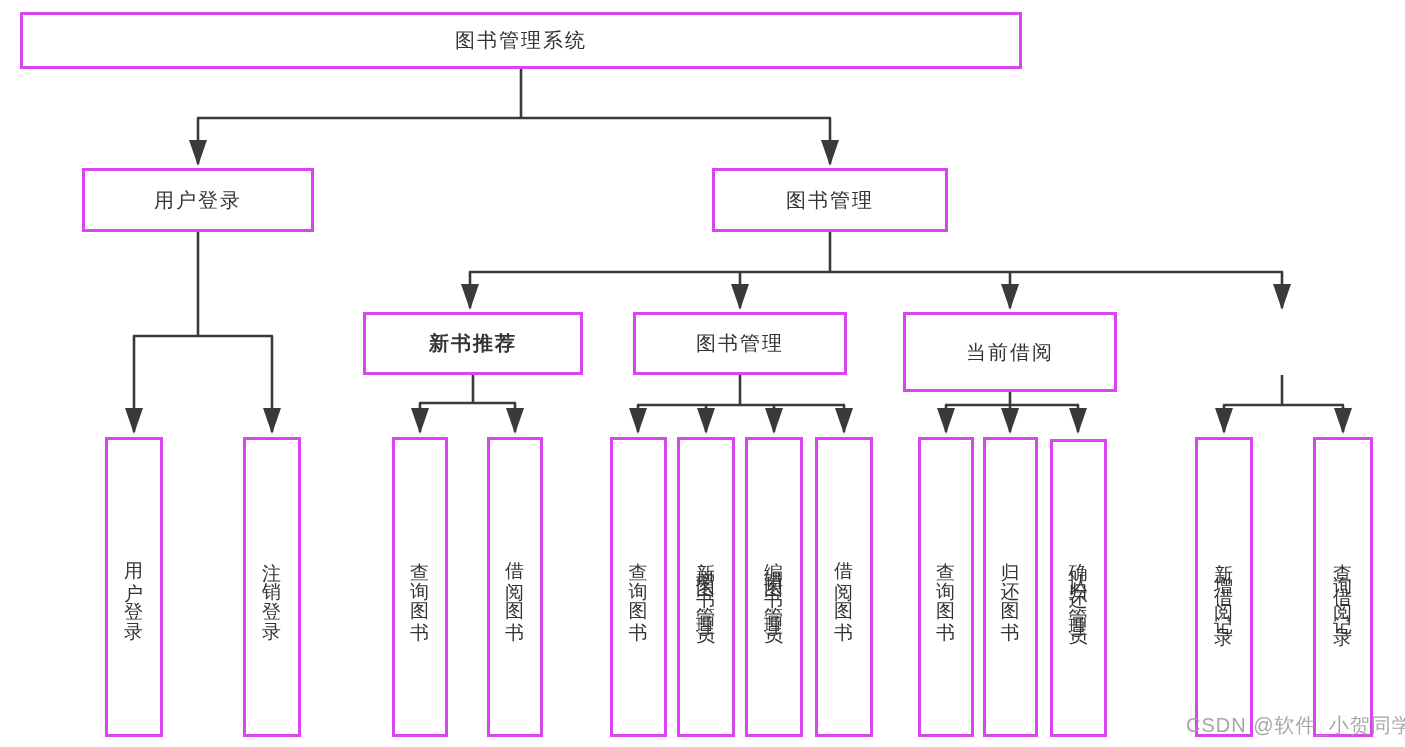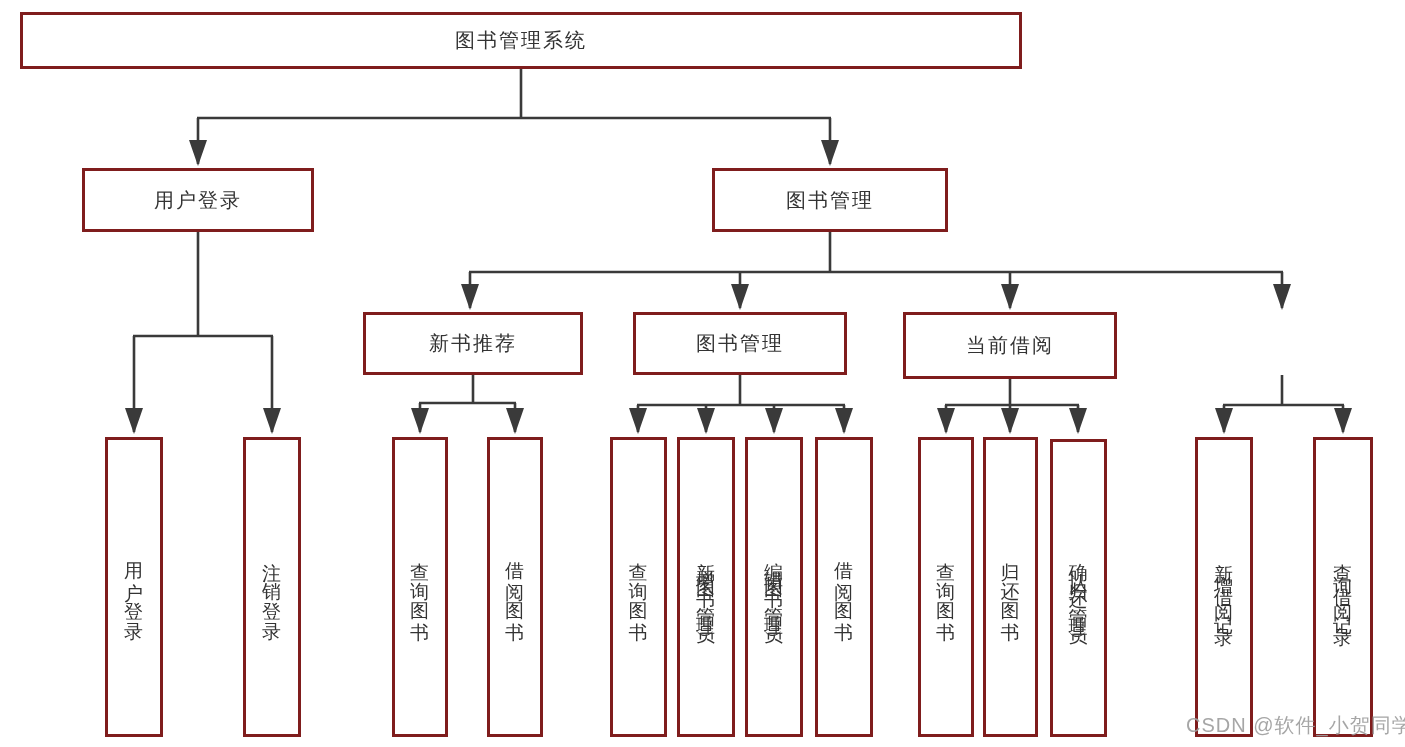--- a/index.html
+++ b/index.html
@@ -2,21 +2,21 @@
 <html><head>
 <meta charset="utf-8">
 <style>
   html,body{margin:0;padding:0;background:#fff;}
   #canvas{
     position:relative;width:1405px;height:747px;background:#ffffff;overflow:hidden;
     font-family:"Liberation Sans","DejaVu Sans",sans-serif;color:#333333;
   }
   #wires{position:absolute;left:0;top:0;width:1405px;height:747px;}
   .box{
-    position:absolute;background:#ffffff;border:3px solid #7f1d1d;box-sizing:border-box;
+    position:absolute;background:#ffffff;border:3px solid #d946ef;box-sizing:border-box;
     display:flex;align-items:center;justify-content:center;color:#333333;
   }
   .h{font-size:20px;letter-spacing:2px;white-space:nowrap;}
   .v{
     writing-mode:vertical-rl;text-orientation:mixed;
     font-size:19px;line-height:1;white-space:nowrap;
   }
   .sp4{letter-spacing:20px;}
   .sp6{letter-spacing:13px;}
   .sp9{letter-spacing:9px;}
@@ -78,23 +78,23 @@
       <line x1="1224" y1="405" x2="1224" y2="432" marker-end="url(#arr)"></line>
       <line x1="1343" y1="405" x2="1343" y2="432" marker-end="url(#arr)"></line>
     </g>
   </svg>
 
   <div class="box h" style="left:20px;top:12px;width:1002px;height:57px;">图书管理系统</div>
 
   <div class="box h" style="left:82px;top:168px;width:232px;height:64px;">用户登录</div>
   <div class="box h" style="left:712px;top:168px;width:236px;height:64px;">图书管理</div>
 
-  <div class="box h" style="left:363px;top:312px;width:220px;height:63px;">新书推荐</div>
+  <div class="box h" style="left:363px;top:312px;width:220px;height:63px;font-weight:bold;">新书推荐</div>
   <div class="box h" style="left:633px;top:312px;width:214px;height:63px;">图书管理</div>
-  <div class="box h" style="left:903px;top:312px;width:214px;height:67px;">当前借阅</div>
+  <div class="box h" style="left:903px;top:312px;width:214px;height:80px;">当前借阅</div>
 
   <div class="box v sp4" style="left:105px;top:437px;width:58px;height:300px;">用户登录</div>
   <div class="box v sp4" style="left:243px;top:437px;width:58px;height:300px;">注销登录</div>
 
   <div class="box v sp4" style="left:392px;top:437px;width:56px;height:300px;">查询图书</div>
   <div class="box v sp4" style="left:487px;top:437px;width:56px;height:300px;">借阅图书</div>
 
   <div class="box v sp4" style="left:610px;top:437px;width:57px;height:300px;">查询图书</div>
   <div class="box v sp9" style="left:677px;top:437px;width:58px;height:300px;">新增图书（管理员）</div>
   <div class="box v sp9" style="left:745px;top:437px;width:58px;height:300px;">编辑图书（管理员）</div>

